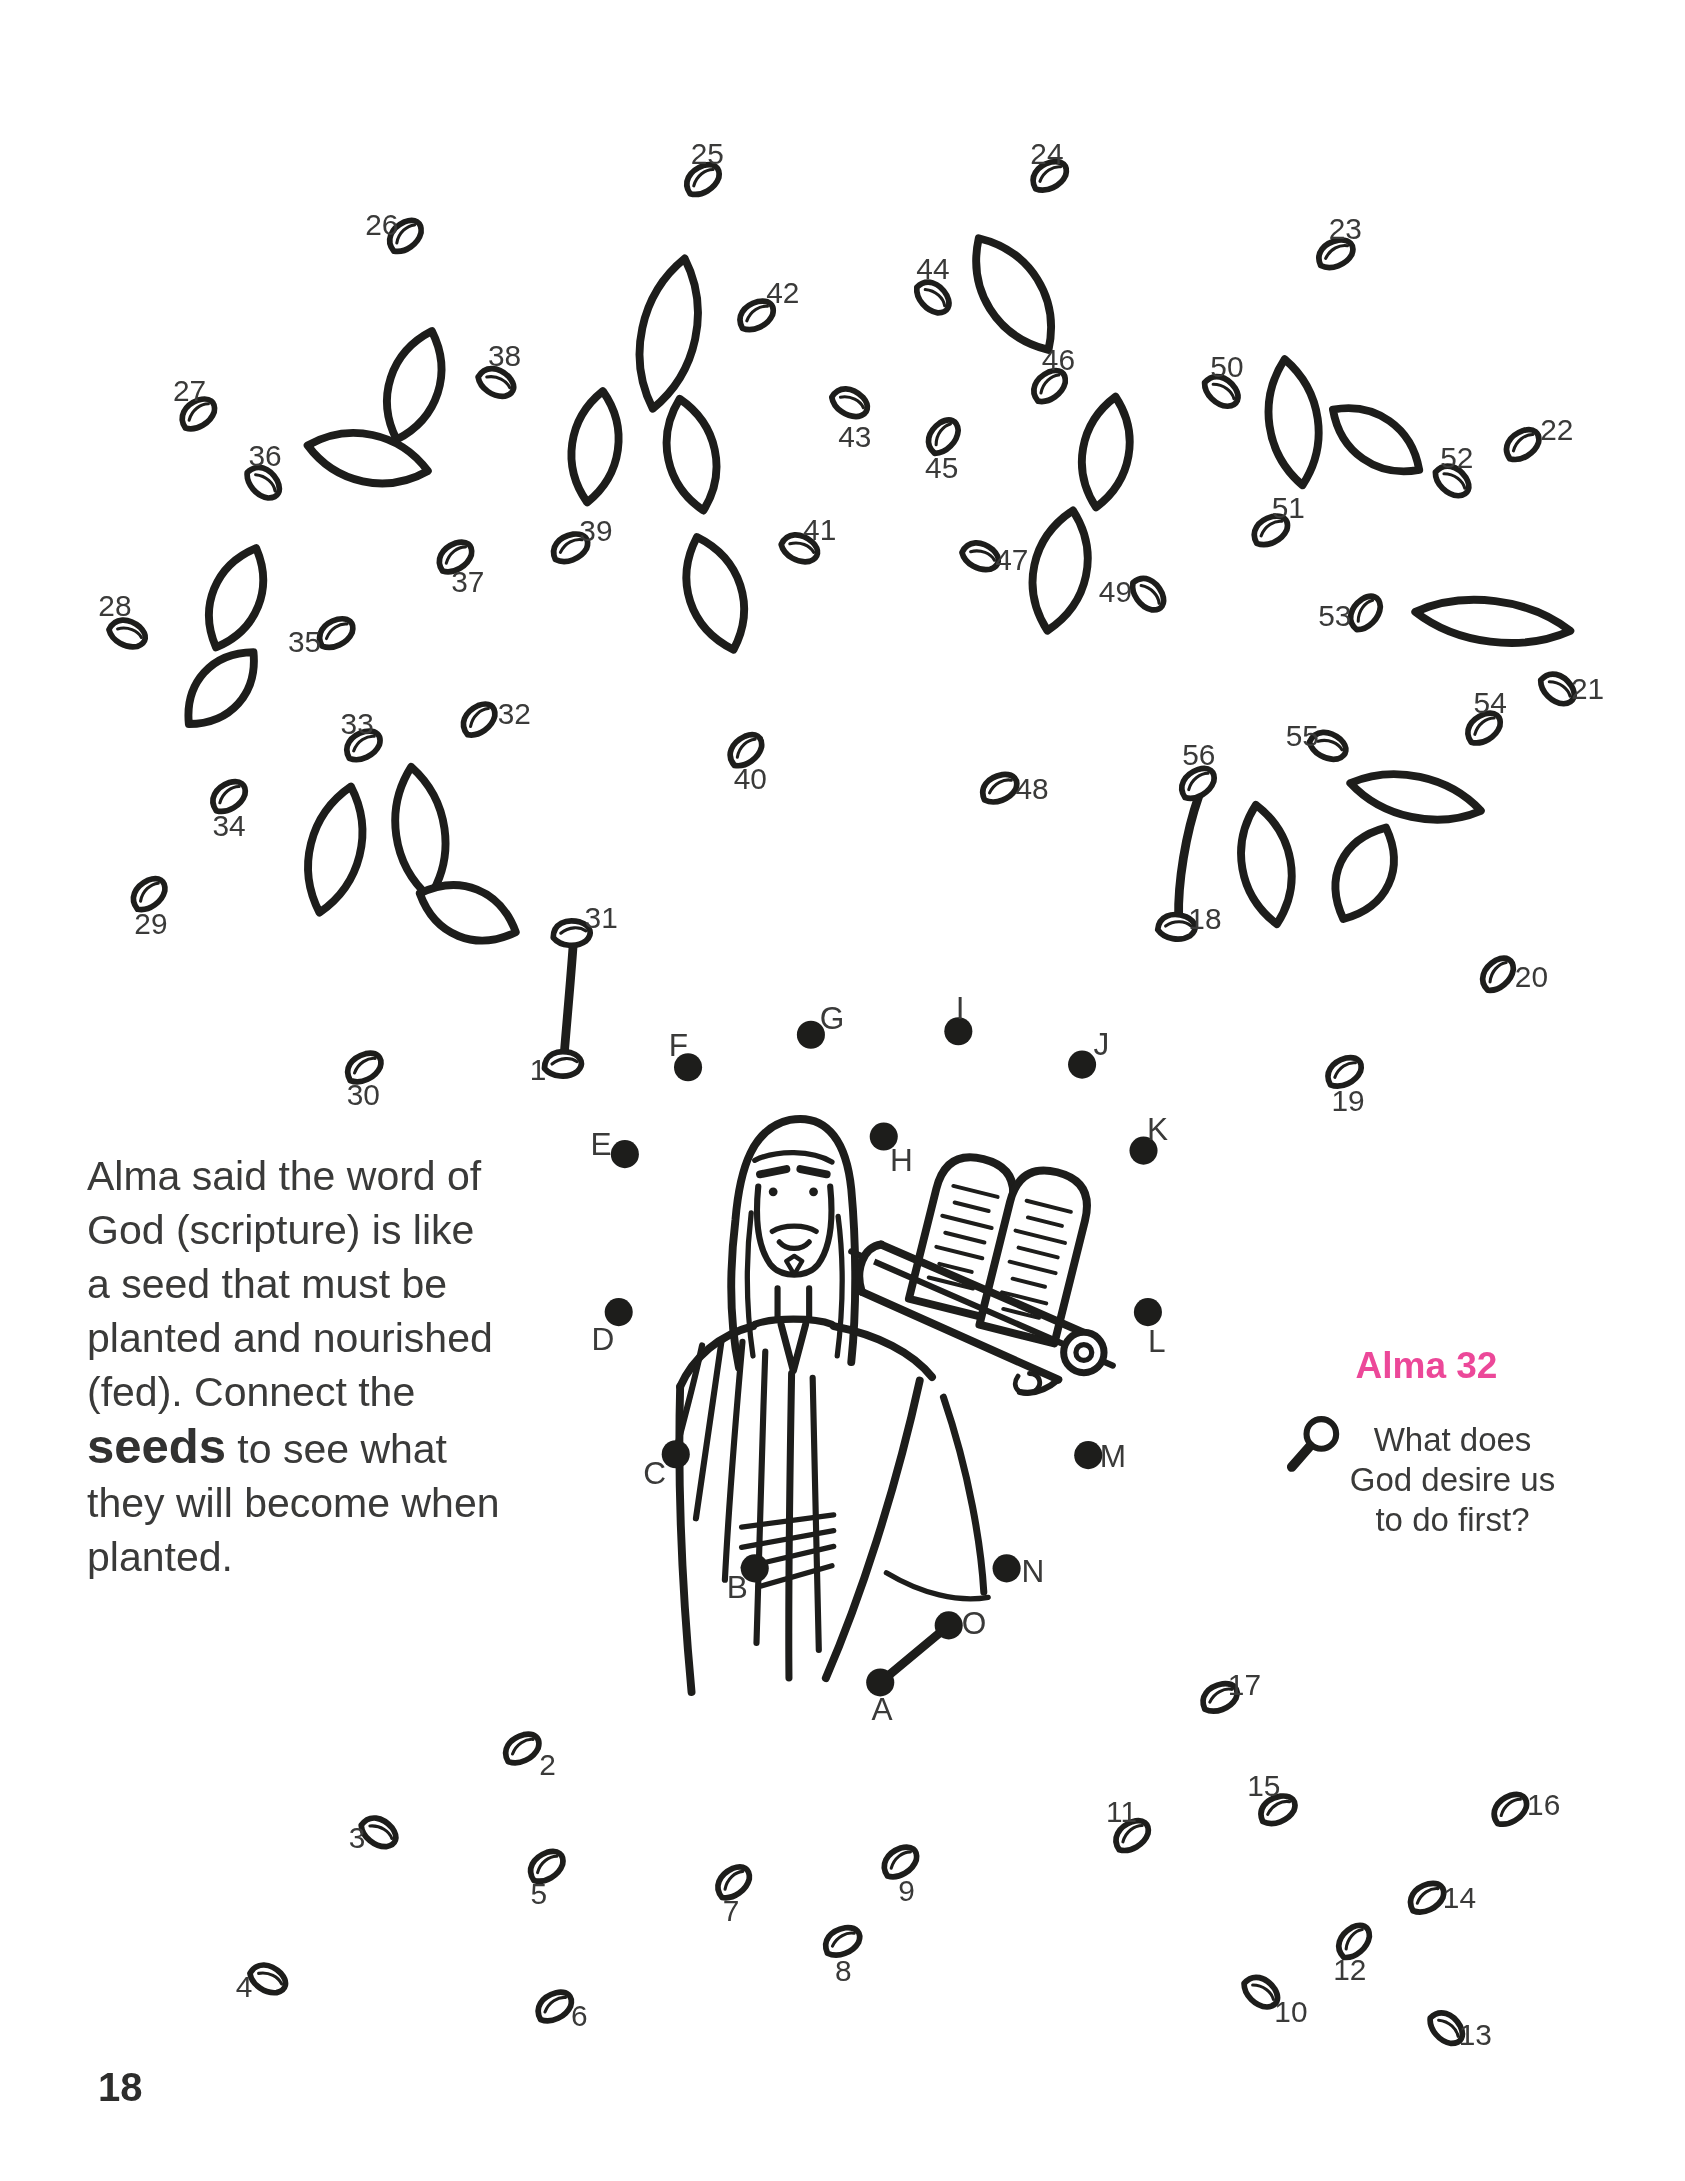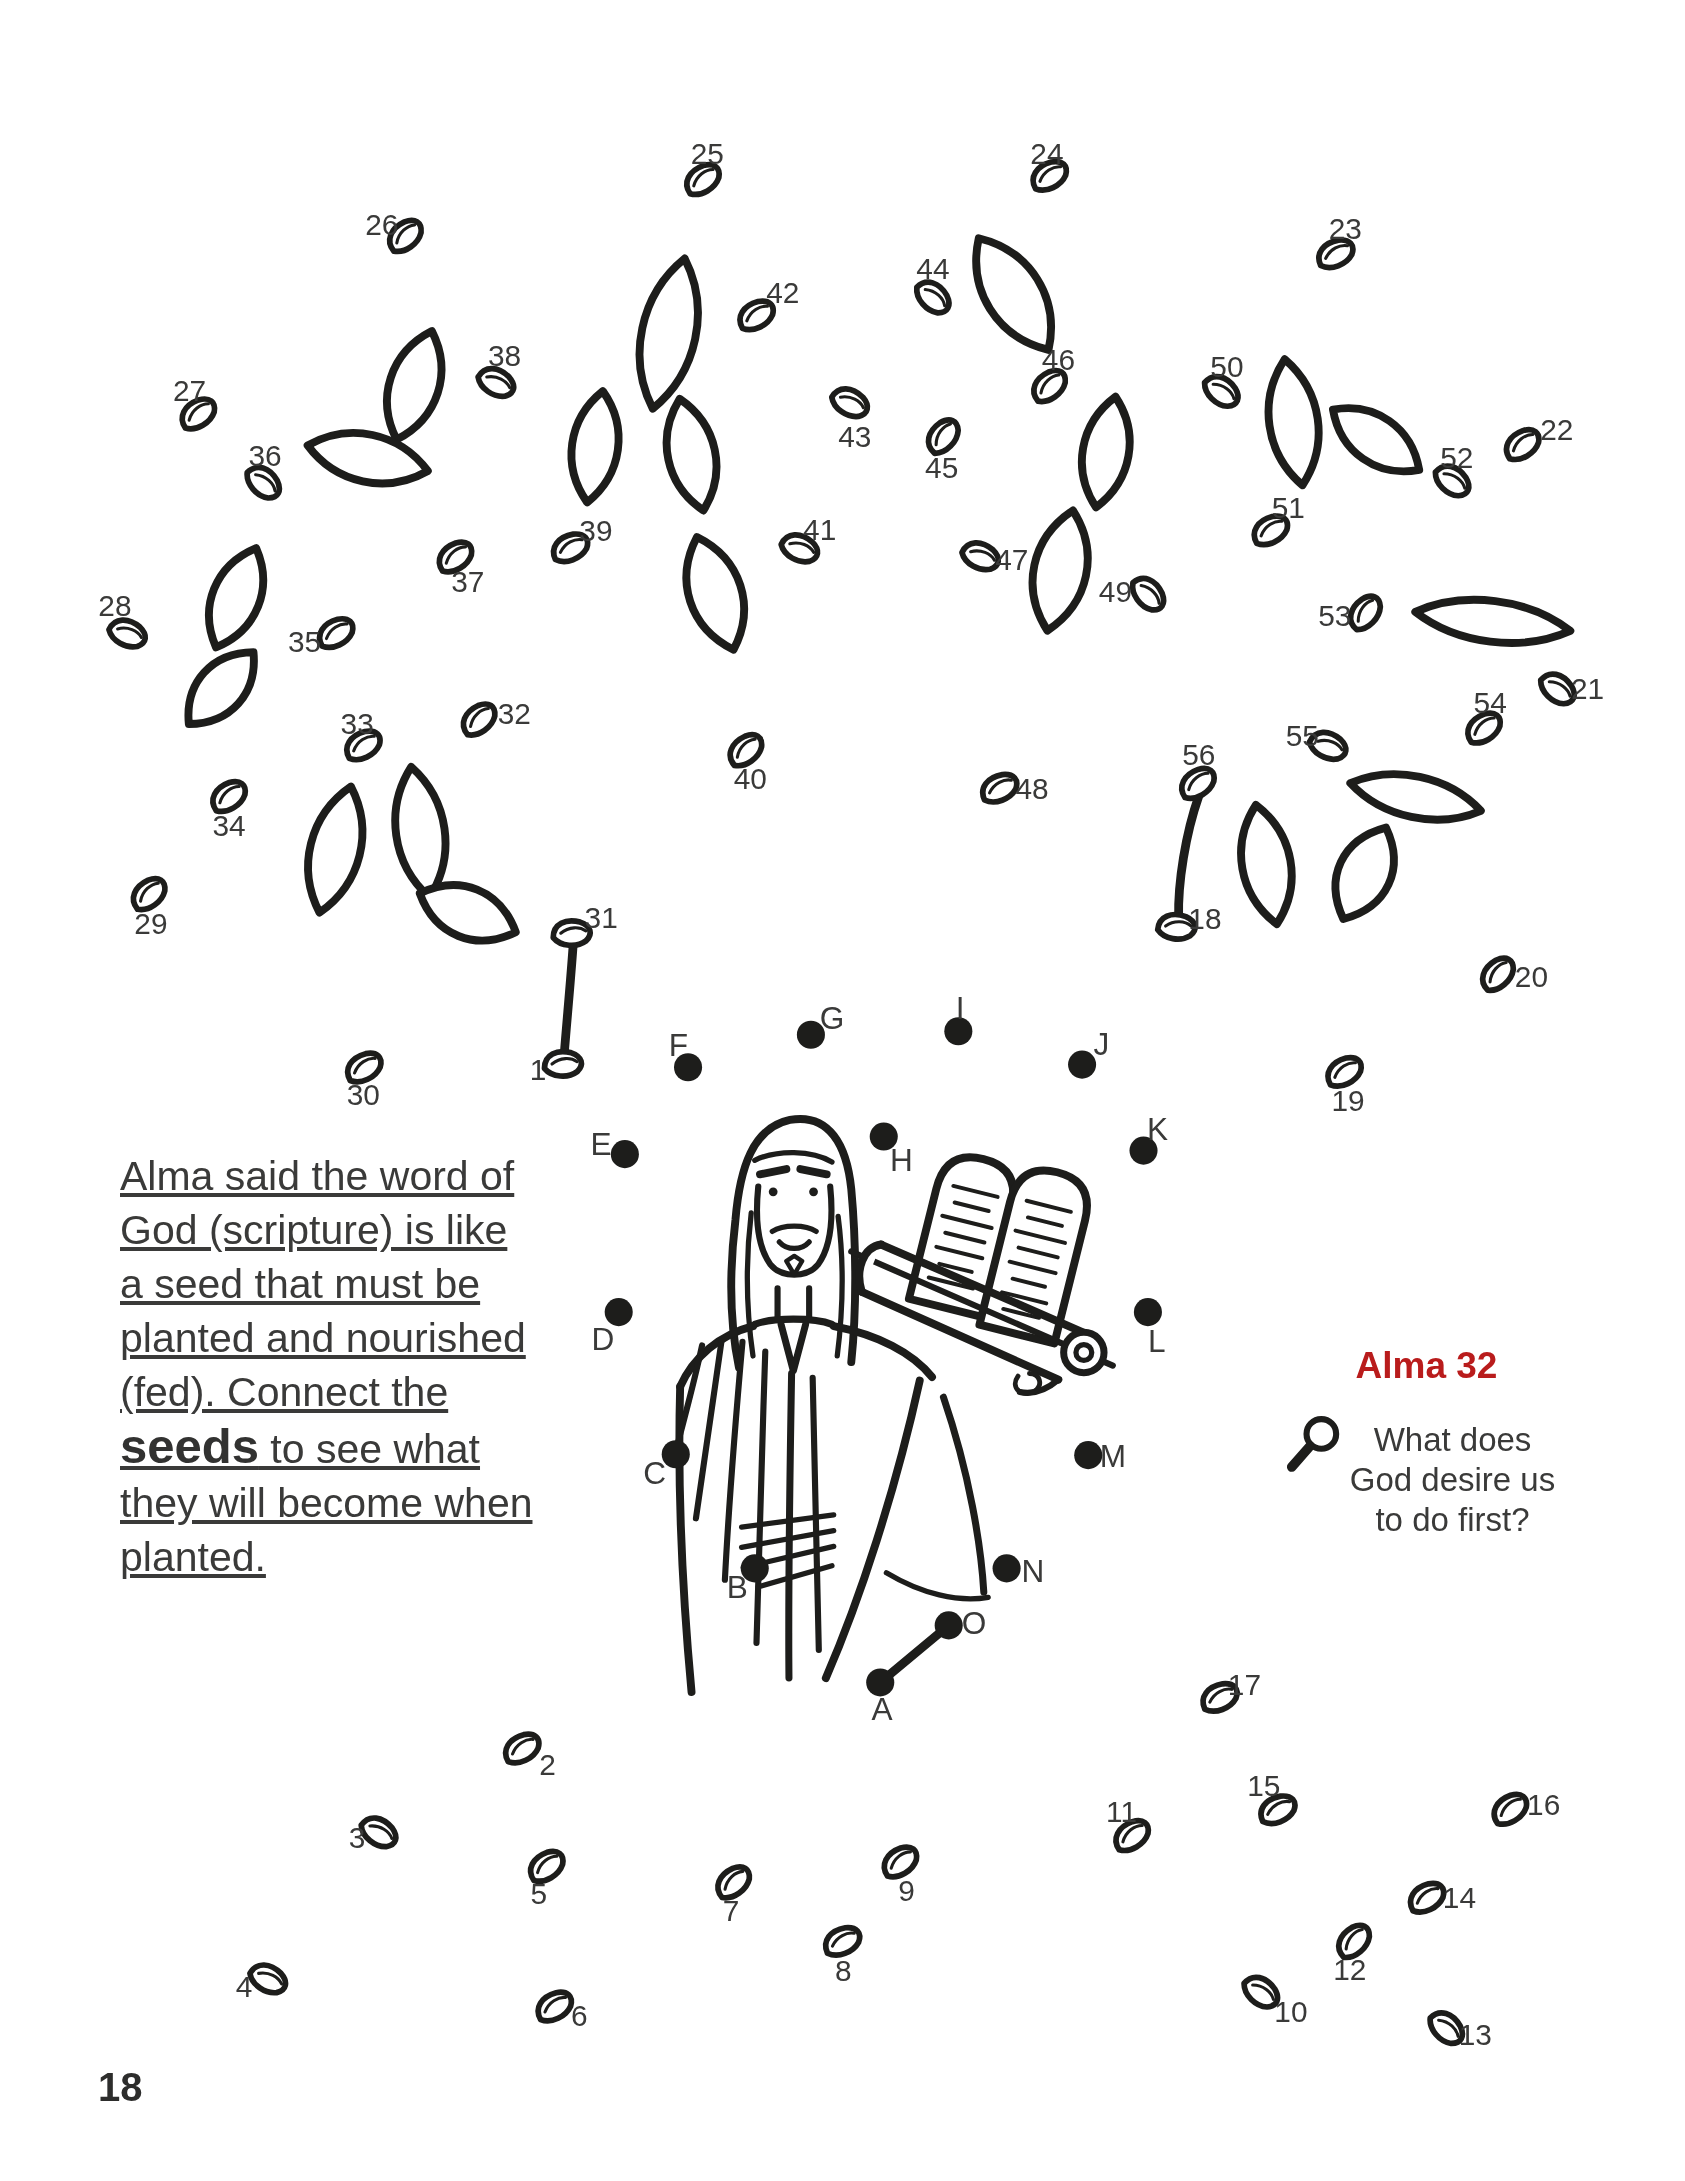--- a/index.html
+++ b/index.html
@@ -10,29 +10,29 @@
   .puzzle-svg{position:absolute;left:0;top:0;}
   .leaf{fill:#ffffff;stroke:#1d1d1b;stroke-width:9;stroke-linejoin:round;}
   .stem{fill:none;stroke:#1d1d1b;stroke-width:10;stroke-linecap:round;}
   .seed-outer{fill:#ffffff;stroke:#1d1d1b;stroke-width:6.5;stroke-linejoin:round;}
   .seed-inner{fill:none;stroke:#1d1d1b;stroke-width:3.5;stroke-linecap:round;}
   .num-label{font-size:34px;fill:#3a3a39;text-anchor:middle;}
   .letter-label{font-size:36px;fill:#3a3a39;text-anchor:middle;}
   .letter-dot{fill:#1d1d1b;}
   .art{stroke:#1d1d1b;fill:none;stroke-linecap:round;stroke-linejoin:round;}
   .instructions{
-    position:absolute;left:120px;width:474px;color:#3a3a39;
-    font-size:41px;line-height:54px;text-decoration:underline;
+    position:absolute;left:87px;width:474px;color:#3a3a39;
+    font-size:41px;line-height:54px;
   }
   .instructions b{font-size:49px;line-height:54px;color:#323231;}
   .p1{top:1108px;}
   .p2{top:1571px;}
   .ref-title{
     position:absolute;left:1251px;top:1345px;width:351px;text-align:center;
-    font-weight:bold;font-size:37px;color:#b91c1c;
+    font-weight:bold;font-size:37px;color:#ec4899;
   }
   .ref-question{
     position:absolute;left:1321px;top:1420px;width:263px;text-align:center;
     font-size:33px;line-height:40px;color:#3a3a39;
   }
   .magnifier{position:absolute;left:1283px;top:1406px;}
   .page-number{
     position:absolute;left:98px;top:2065px;
     font-weight:bold;font-size:40px;color:#2d2d2c;
   }

